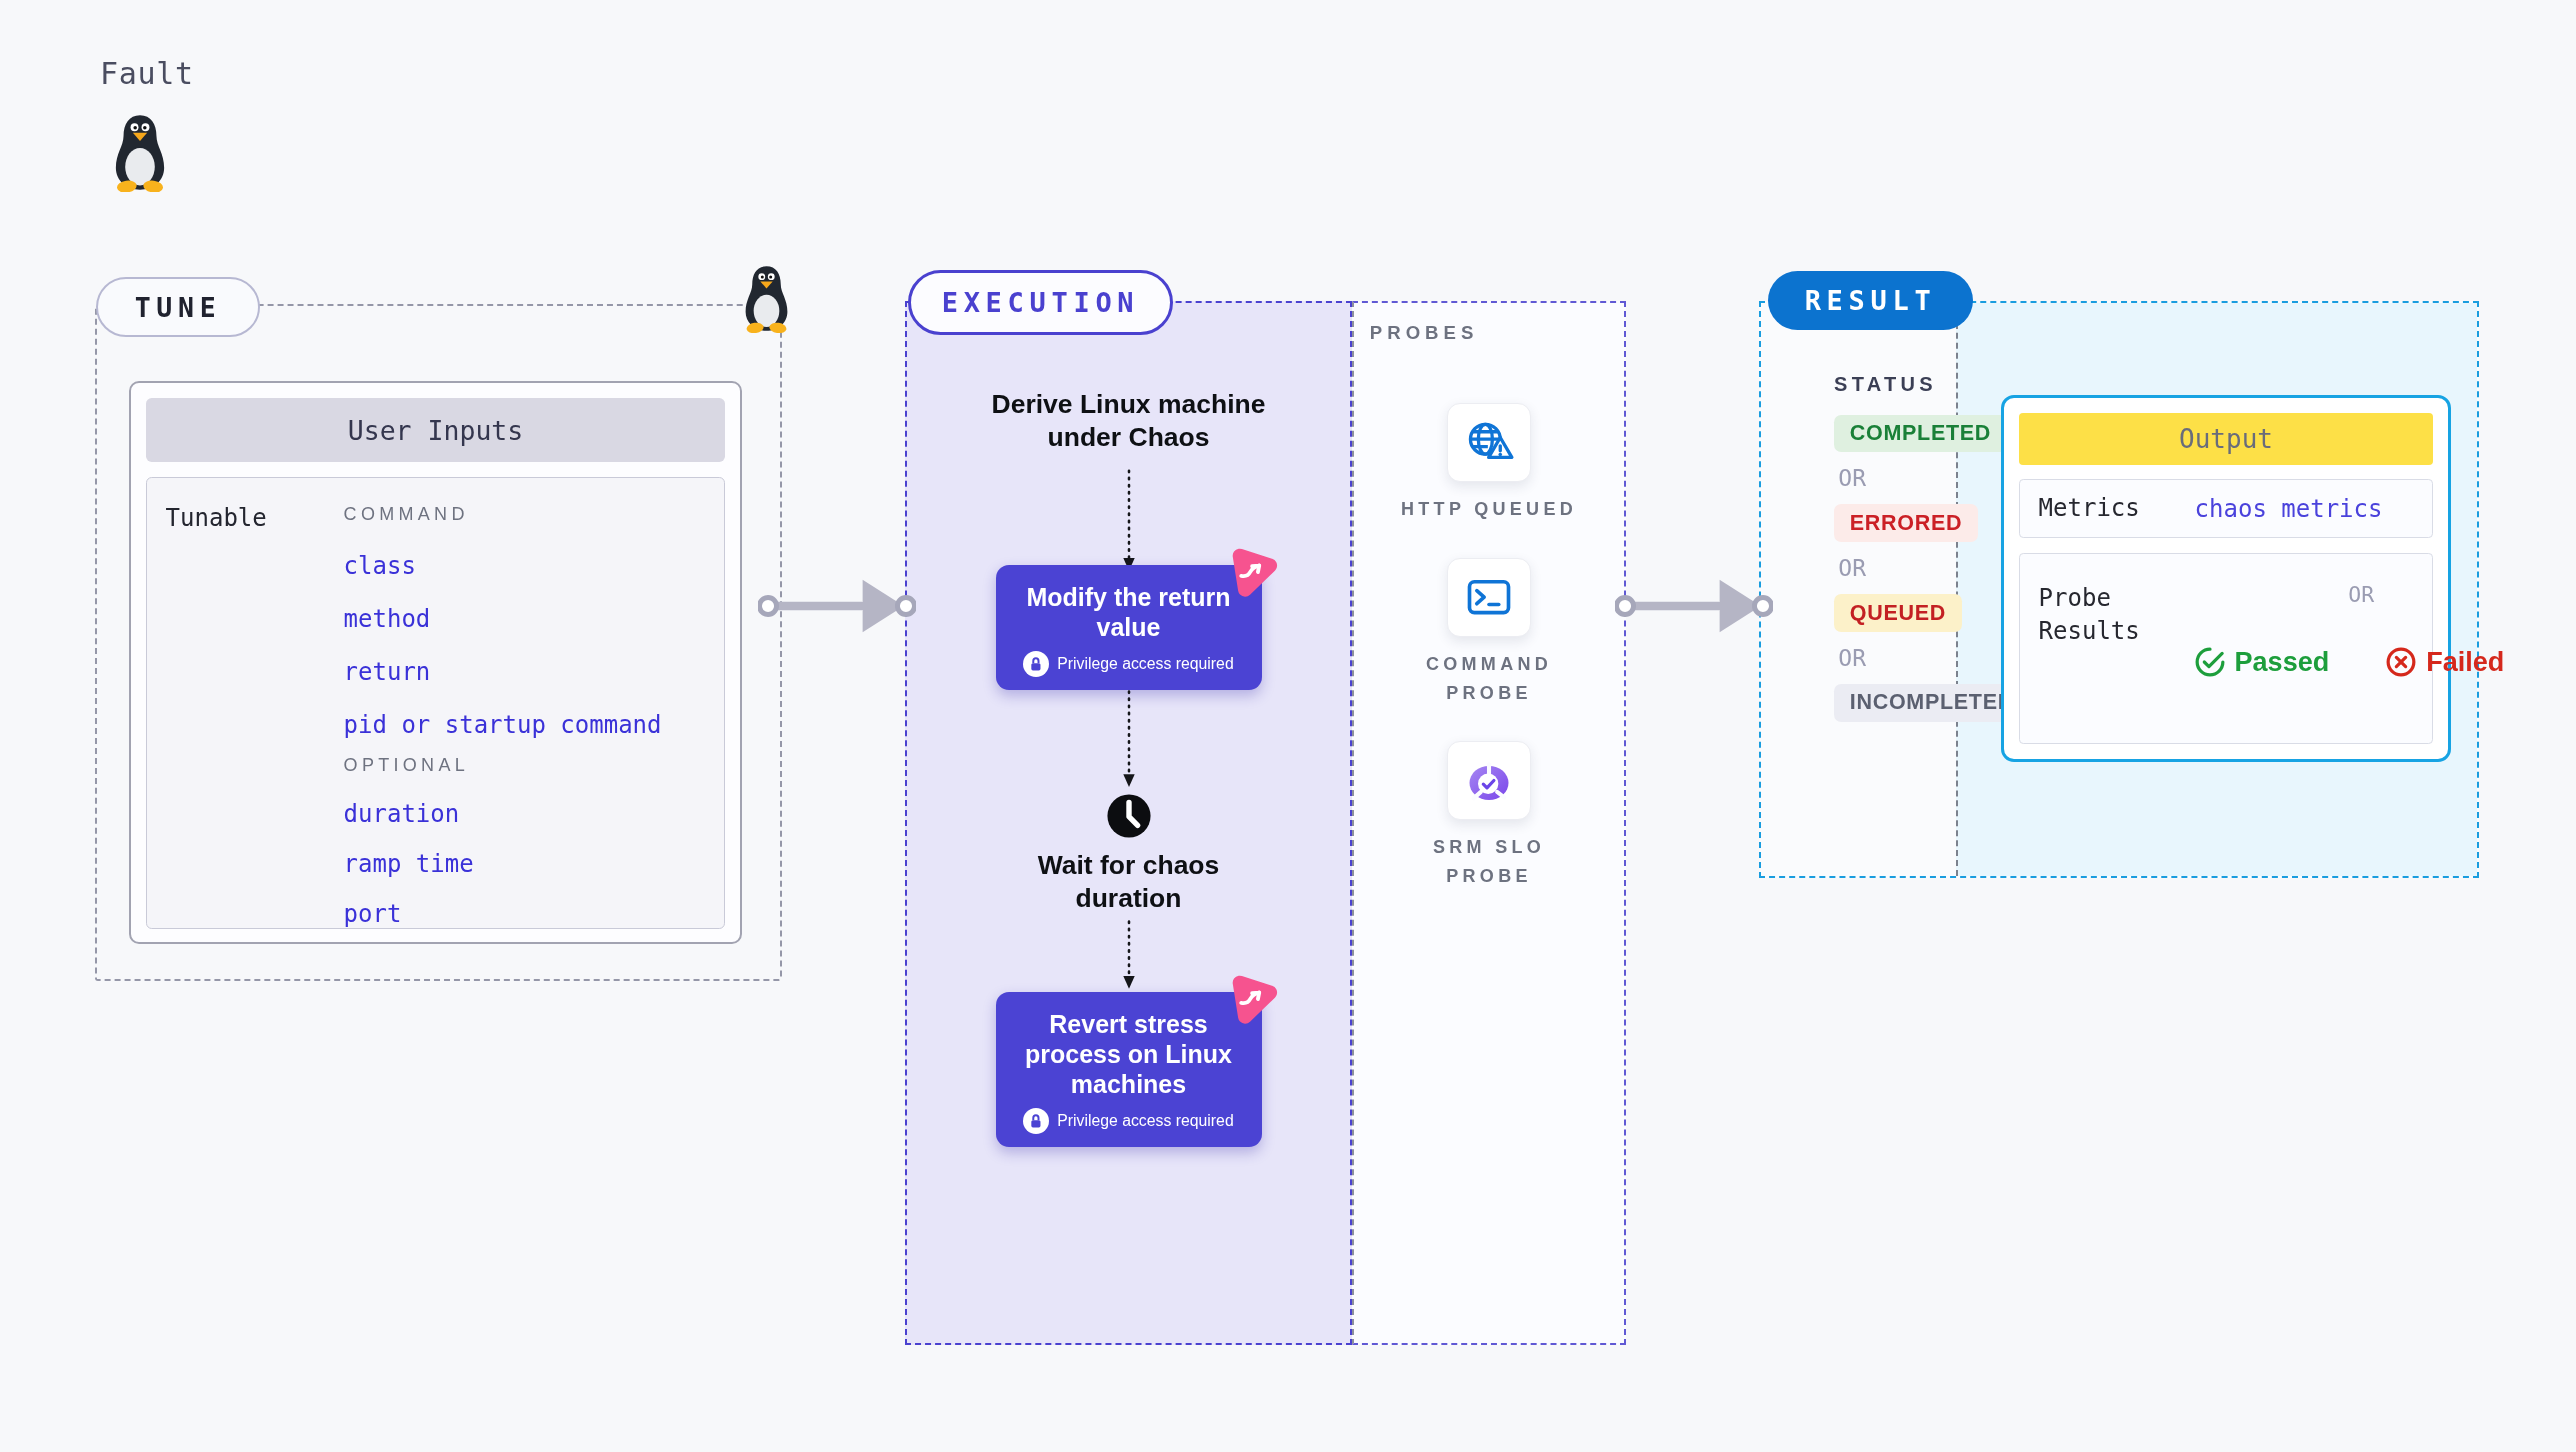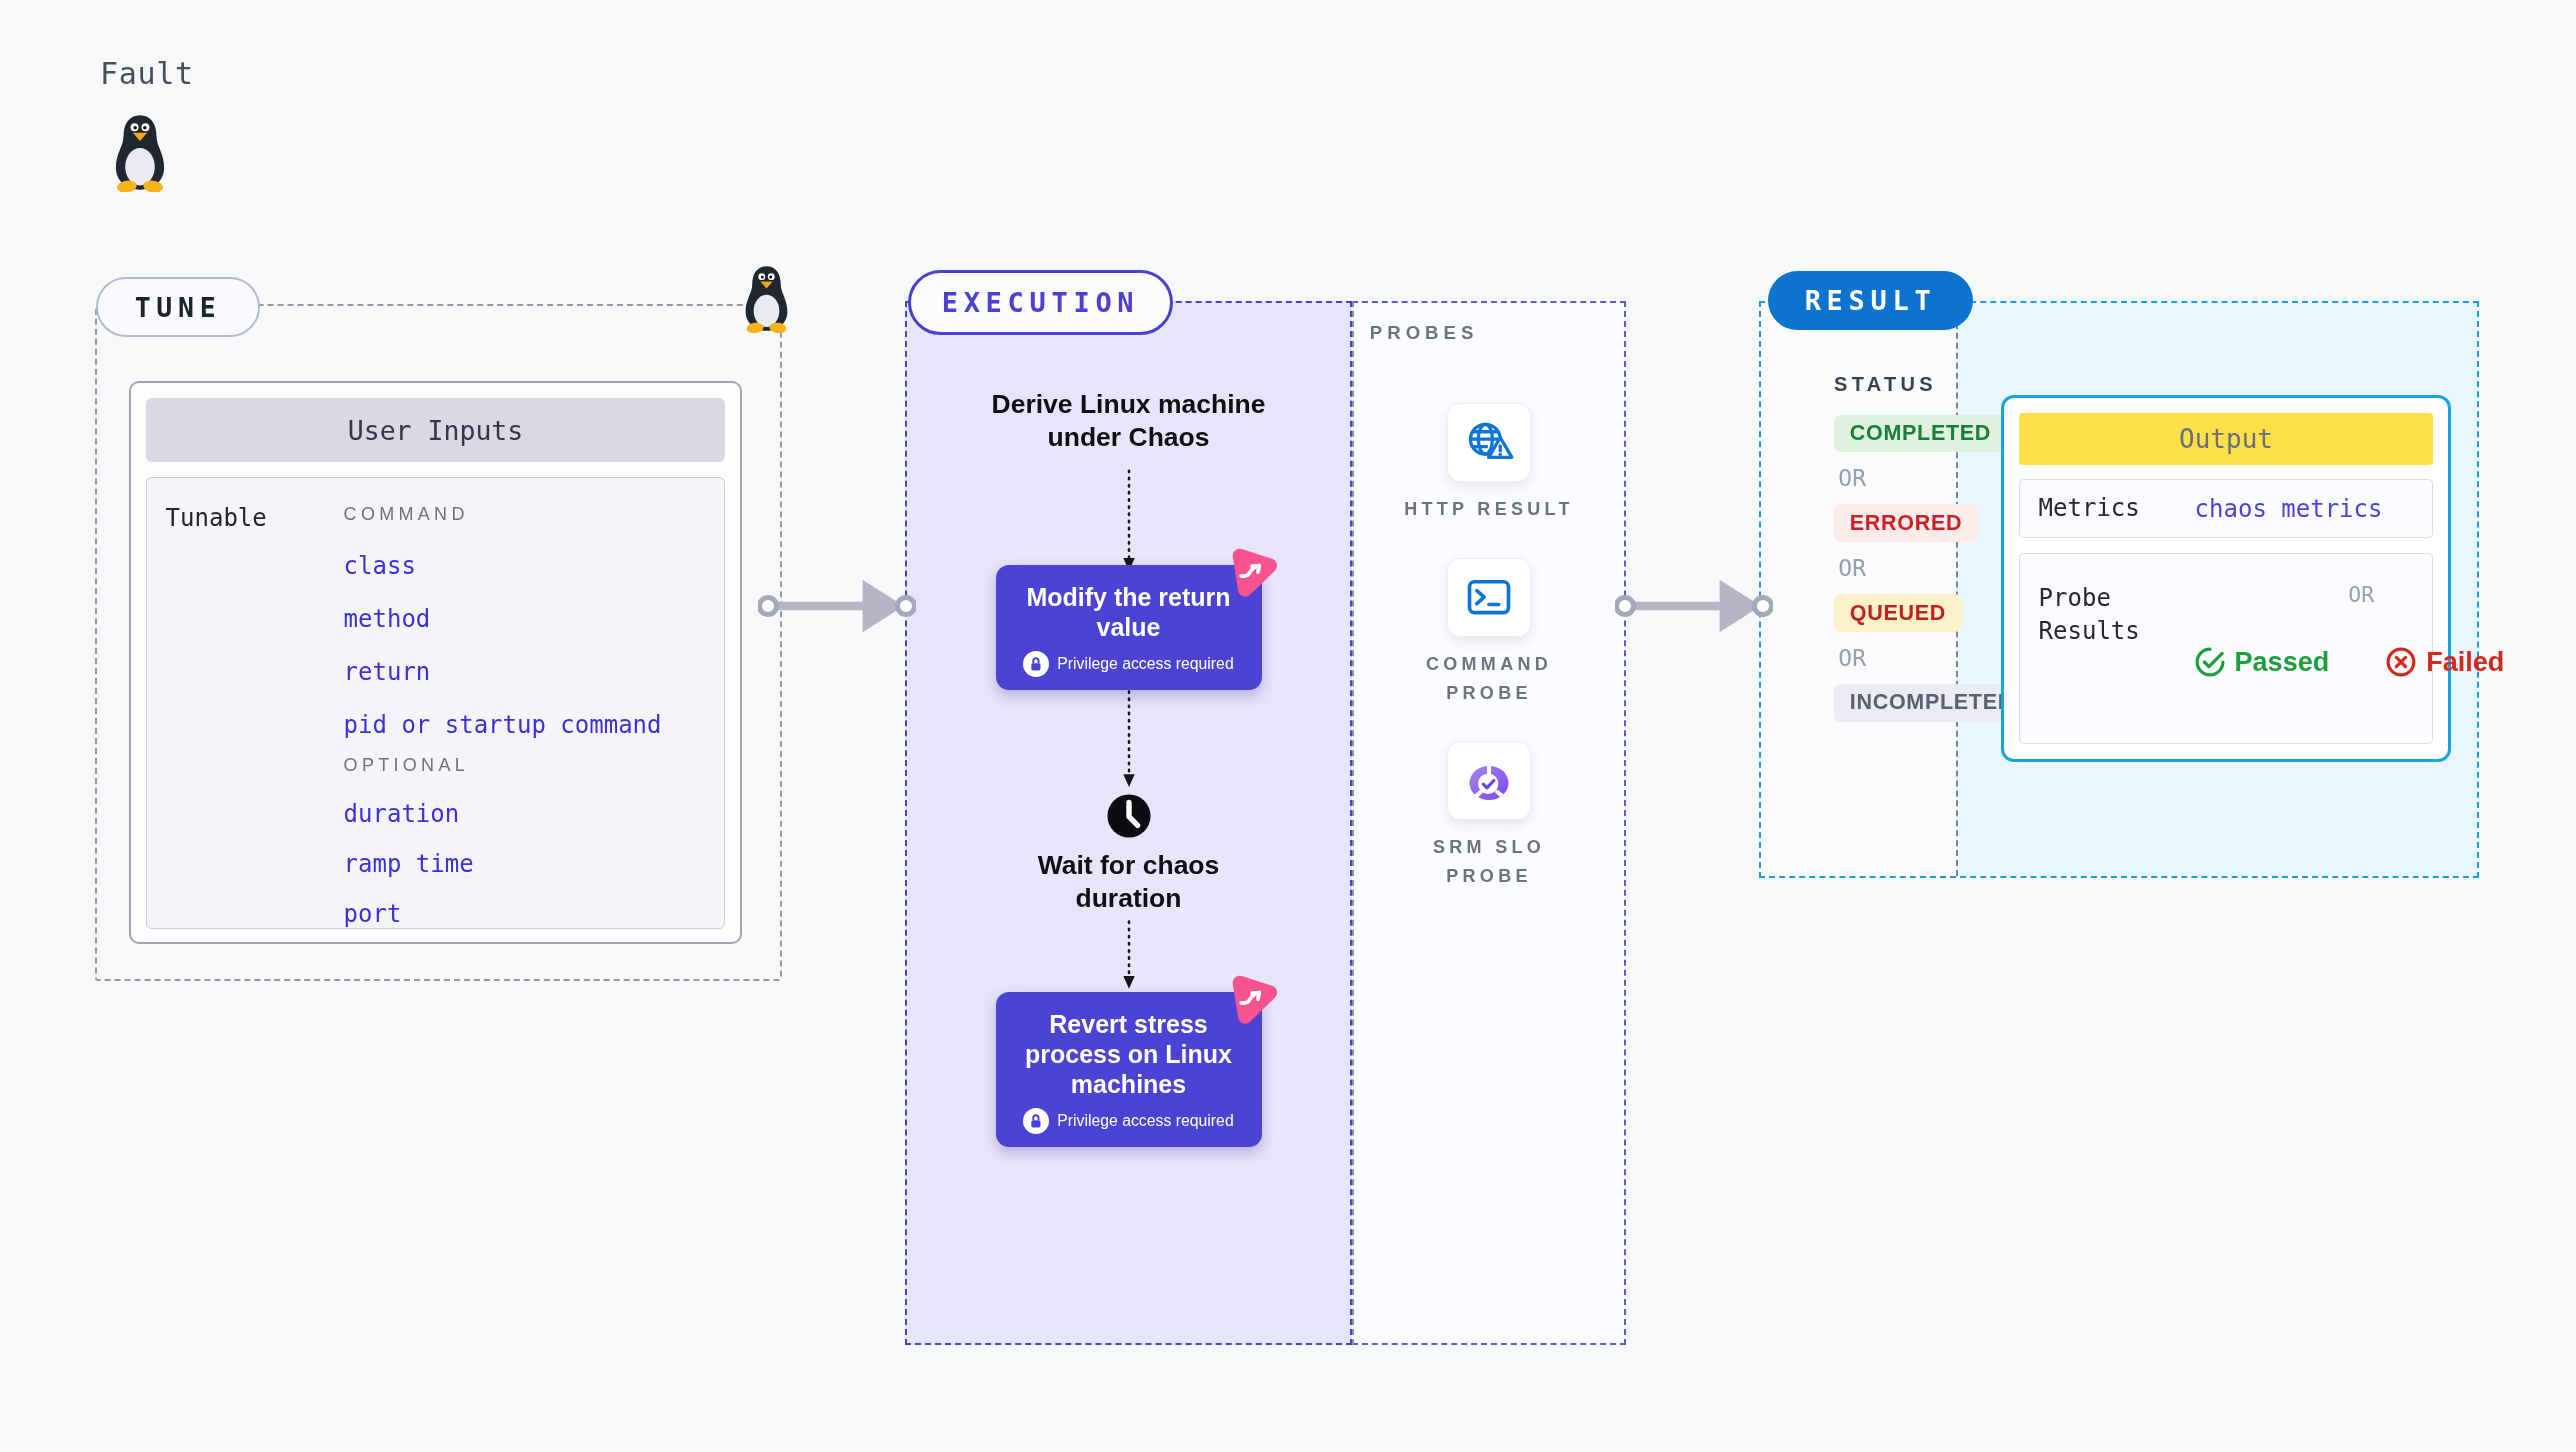--- a/index.html
+++ b/index.html
@@ -220,21 +220,21 @@
           <g stroke="#0f74d6" stroke-width="4" fill="none">
             <circle cx="27" cy="25" r="18"></circle>
             <ellipse cx="27" cy="25" rx="8.5" ry="18"></ellipse>
             <path d="M9.5 25 H44.5 M12 16 H42 M12 34 H30"></path>
           </g>
           <path d="M45 23 L59 47 H31 Z" fill="#ffffff" stroke="#0f74d6" stroke-width="4" stroke-linejoin="round"></path>
           <line x1="45" y1="33" x2="45" y2="39" stroke="#0f74d6" stroke-width="4" stroke-linecap="round"></line>
           <circle cx="45" cy="43.5" r="2.2" fill="#0f74d6"></circle>
         </svg>
       </div>
-      <div class="probe-name">HTTP RESULT</div>
+      <div class="probe-name">HTTP QUEUED</div>
     </div>
 
     <div class="probe" style="top:255px;">
       <div class="probe-card">
         <svg width="52" height="46" viewBox="0 0 64 56">
           <rect x="8" y="8" width="48" height="38" rx="6" stroke="#0f74d6" stroke-width="4.5" fill="none"></rect>
           <path d="M17 19 l9 8 -9 8" stroke="#0f74d6" stroke-width="4.5" fill="none" stroke-linecap="round" stroke-linejoin="round"></path>
           <line x1="32" y1="36" x2="44" y2="36" stroke="#0f74d6" stroke-width="4.5" stroke-linecap="round"></line>
         </svg>
       </div>

